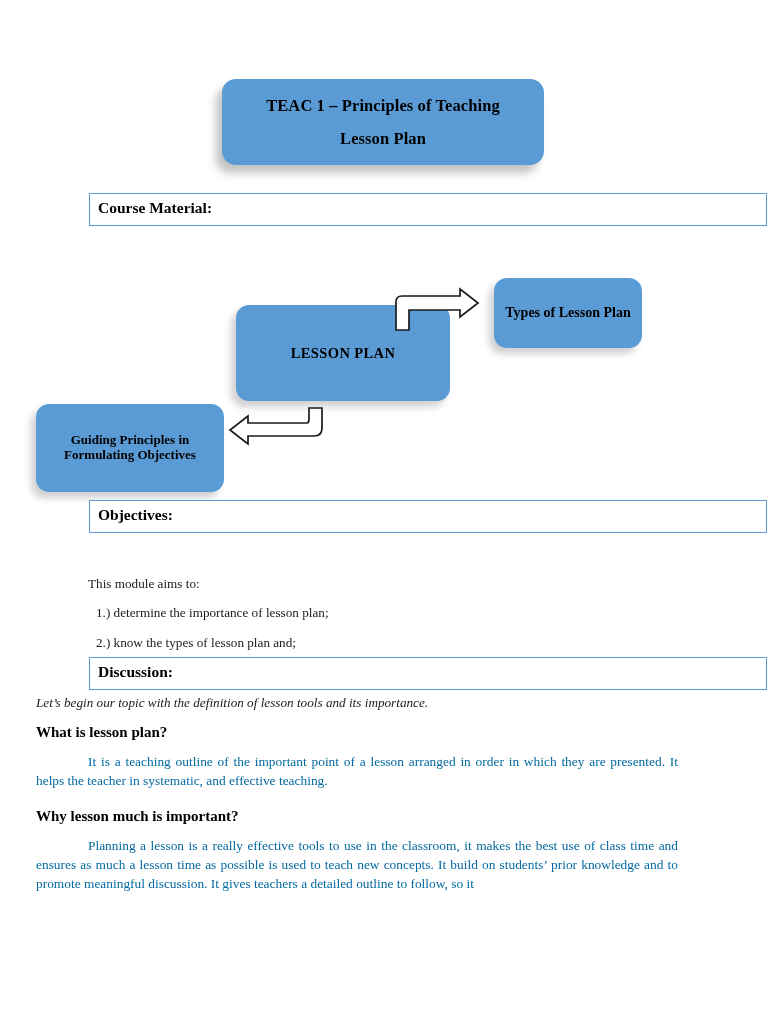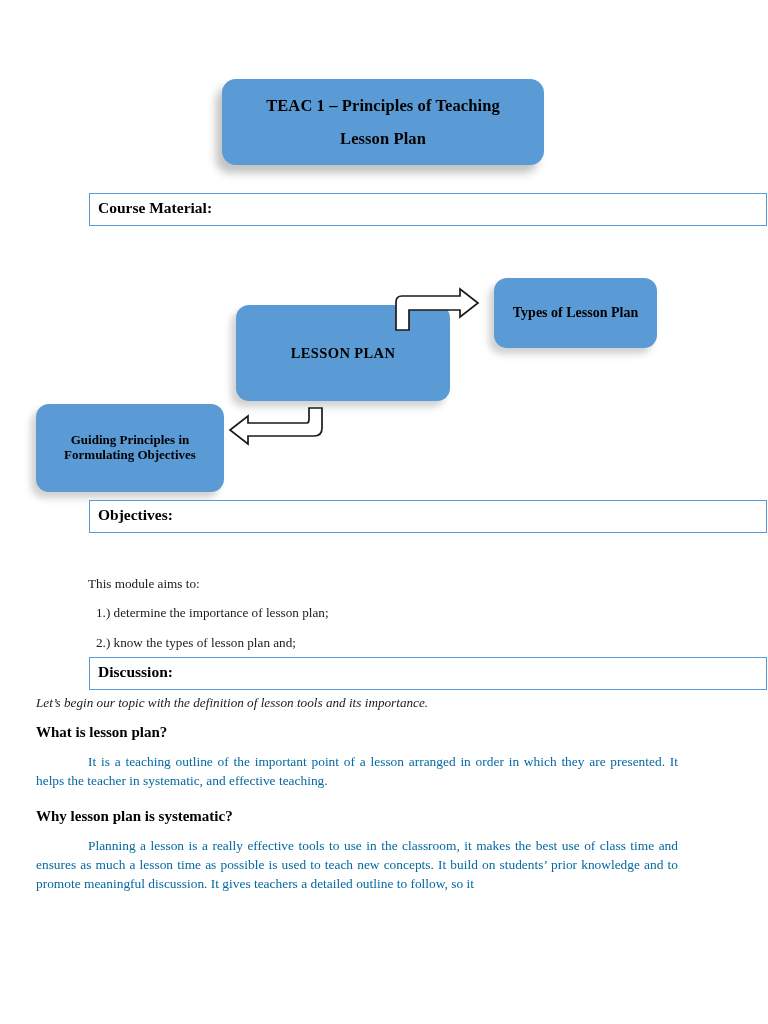--- a/index.html
+++ b/index.html
@@ -74,21 +74,21 @@
     justify-content: center;
     text-align: center;
     color: #000;
     font-weight: bold;
   }
   #node-lesson-plan {
     left: 236px; top: 305px; width: 214px; height: 96px;
     font-size: 14.5px; letter-spacing: 0.4px;
   }
   #node-types {
-    left: 494px; top: 278px; width: 163px; height: 70px;
+    left: 494px; top: 278px; width: 148px; height: 70px;
     font-size: 14px;
     align-items: center;
   }
   #node-guiding {
     left: 36px; top: 404px; width: 188px; height: 88px;
     font-size: 13px; line-height: 1.12; padding: 15px 6px; box-sizing: border-box;
   }
 
   .arrow-svg { position: absolute; left: 0; top: 0; overflow: visible; }
 
@@ -183,14 +183,14 @@
 
 <div class="hdr-box" id="discussion-box">
   <span class="hdr-label">Discussion:</span>
 </div>
 
 <div class="italic-line" id="lets-begin">Let’s begin our topic with the definition of lesson tools and its importance.</div>
 
 <div class="para-head" id="q1-head">What is lesson plan?</div>
 <div class="para" id="p1">It is a teaching outline of the important point of a lesson arranged in order in which they are presented. It helps the teacher in systematic, and effective teaching.</div>
 
-<div class="para-head" id="q2-head">Why lesson plan is systematic?</div>
+<div class="para-head" id="q2-head">Why lesson much is important?</div>
 <div class="para" id="p2">Planning a lesson is a really effective tools to use in the classroom, it makes the best use of class time and ensures as much a lesson time as possible is used to teach new concepts. It build on students’ prior knowledge and to promote meaningful discussion. It gives teachers a detailed outline to follow, so it</div>
 
 </body></html>

